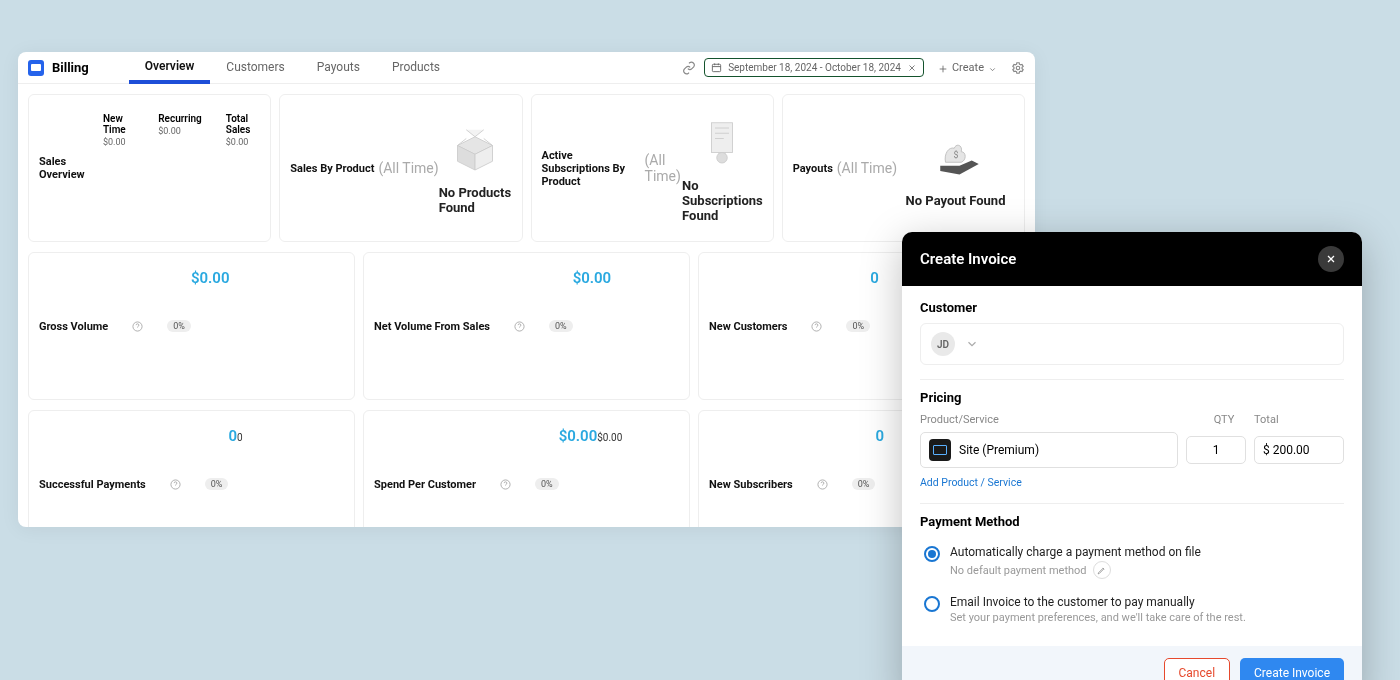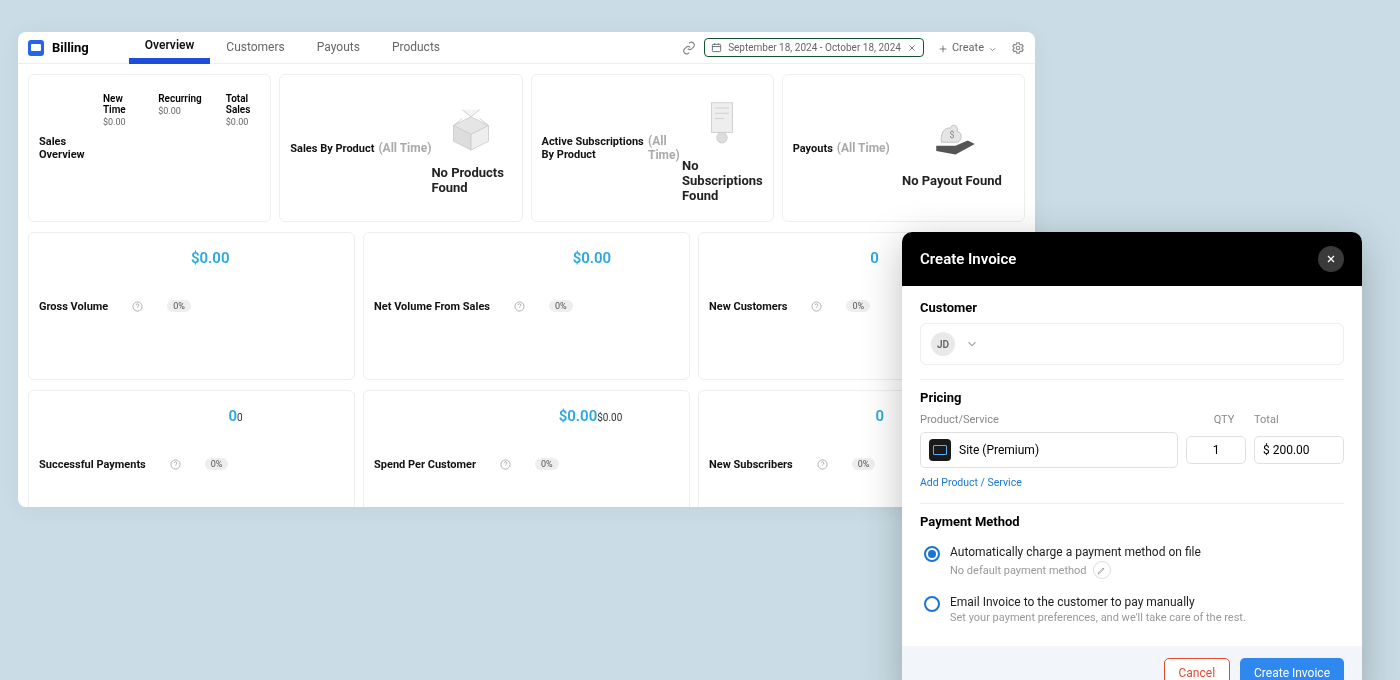--- a/index.html
+++ b/index.html
@@ -1,32 +1,32 @@
 <!DOCTYPE html>
 <html><head>
 <meta charset="utf-8">
 <style>
 *{box-sizing:border-box;margin:0;padding:0;font-family:-apple-system,BlinkMacSystemFont,"Segoe UI",Roboto,sans-serif}
 body{background:#cadde6;width:1400px;height:680px;overflow:hidden;position:relative}
-.app{position:absolute;left:18px;top:32px;width:1017px;height:475px;background:#fff;border-radius:8px;box-shadow:0 2px 20px rgba(0,0,0,0.06);overflow:hidden}
+.app{position:absolute;left:18px;top:52px;width:1017px;height:475px;background:#fff;border-radius:8px;box-shadow:0 2px 20px rgba(0,0,0,0.06);overflow:hidden}
 .topbar{height:32px;display:flex;align-items:center;padding:0 10px;border-bottom:1px solid #eee}
 .logo{width:16px;height:16px;background:#2563eb;border-radius:3px;margin-right:8px;display:flex;align-items:center;justify-content:center}
 .logo::after{content:"";width:10px;height:7px;background:#fff;border-radius:1px}
 .app-title{font-size:13px;font-weight:700}
 .nav{display:flex;margin-left:40px;gap:0;height:32px}
 .nav-item{font-size:12px;color:#666;padding:0 16px;display:flex;align-items:center;cursor:pointer;border-bottom:2px solid transparent}
-.nav-item.active{color:#111;font-weight:600;border-bottom:6px solid #1d4ed8}
+.nav-item.active{color:#111;font-weight:600;border-bottom:4px solid #1d4ed8}
 .top-right{margin-left:auto;display:flex;align-items:center;gap:8px}
 .link-ic,.gear-ic{width:14px;height:14px;color:#888;cursor:pointer}
 .date-range{display:flex;align-items:center;gap:6px;font-size:10px;color:#666;border:1px solid #14532d;border-radius:4px;padding:3px 6px}
 .create-btn{display:flex;align-items:flex-end;gap:4px;font-size:11px;color:#666;cursor:pointer;padding:3px 6px}
 .grid{padding:10px;display:grid;grid-template-columns:repeat(4,1fr);gap:8px}
 .card{background:#fff;border:1px solid #eee;border-radius:6px;padding:10px;min-height:148px;display:flex;flex-direction:row}
 .card-h{font-size:11px;font-weight:700;color:#111;display:flex;align-items:center;gap:4px}
-.muted{font-size:12px;color:#aaa;font-weight:700}
+.muted{font-size:14px;color:#aaa;font-weight:400}
 .sales-row{display:flex;gap:24px;margin-top:8px}
 .sales-col{display:flex;flex-direction:column;gap:2px}
 .sales-lbl{font-size:10px;font-weight:600}
 .sales-val{font-size:9px;color:#666}
 .blue-line{height:2px;background:#4a90e2;margin-top:auto}
 .empty{display:flex;flex-direction:column;align-items:center;justify-content:center;flex:1;gap:8px}
 .empty-ic{width:60px;height:56px;color:#c8c8c8}
 .empty-txt{font-size:13px;font-weight:700;color:#222}
 .metric-h{display:flex;align-items:center;gap:24px}
 .help-ic{width:11px;height:11px;color:#aaa}

